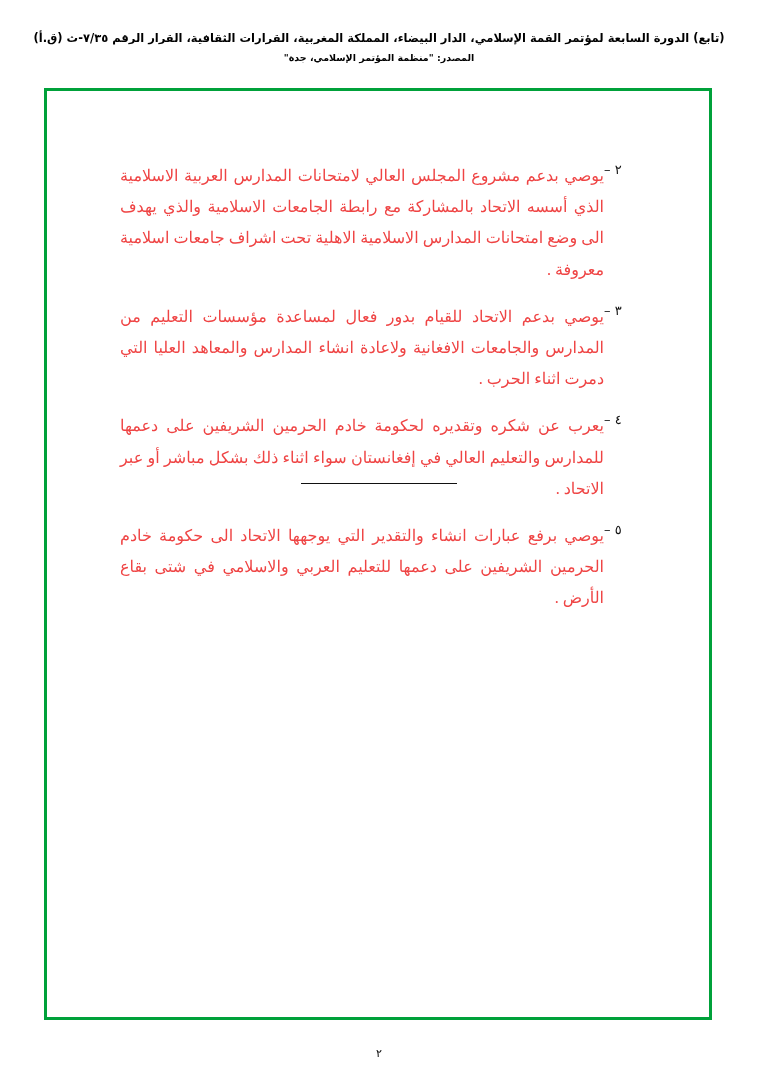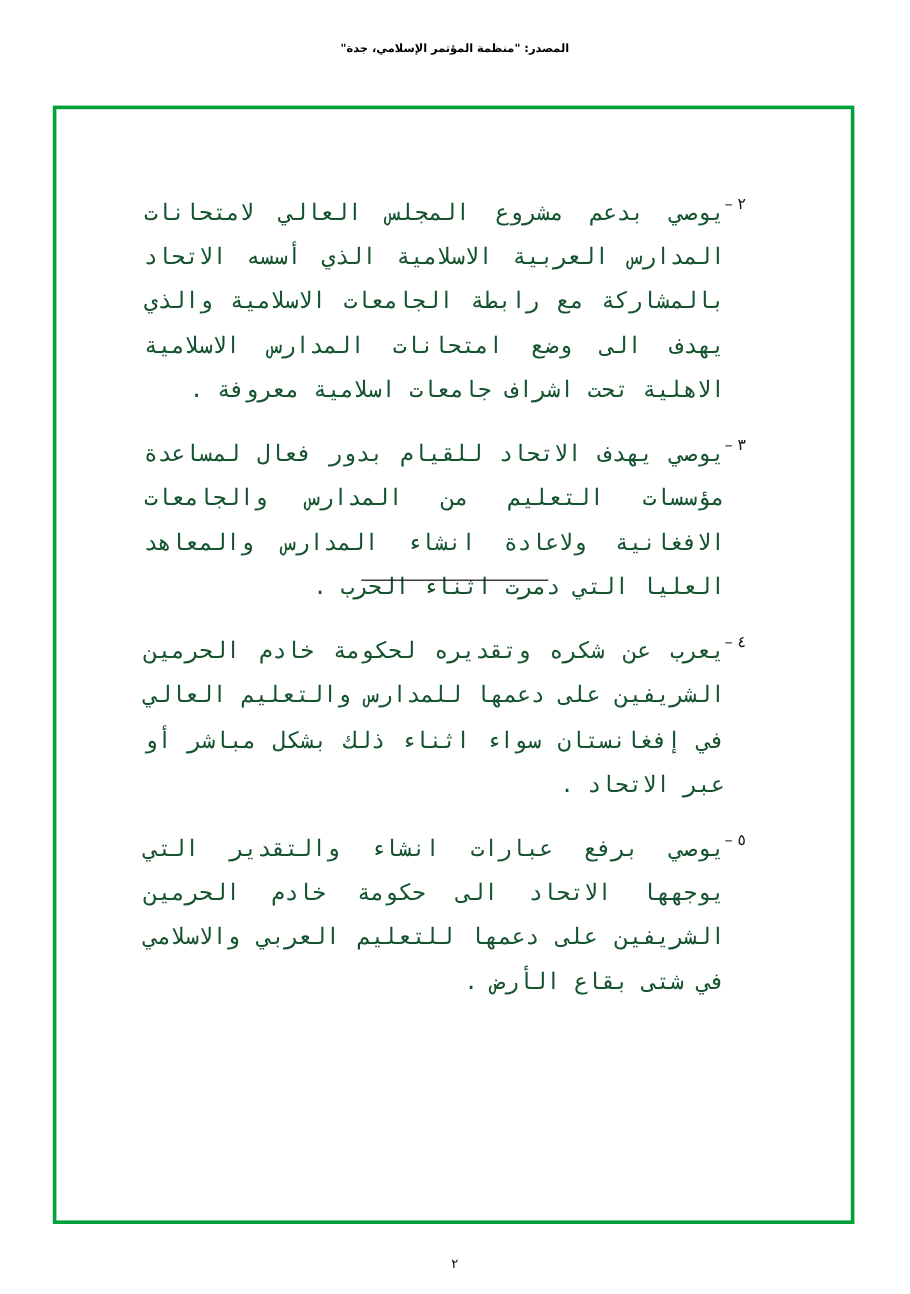--- a/index.html
+++ b/index.html
@@ -78,24 +78,24 @@
     width: 34px;
     text-align: left;
     padding-top: 2px;
     font-family: "DejaVu Serif", serif;
     font-size: 13px;
     color: #111;
     white-space: nowrap;
   }
   .clause-text {
     flex: 1 1 auto;
-    font-family: Liberation Mono, monospace;
-    font-size: 19px;
+    font-family: Liberation Serif, serif;
+    font-size: 16px;
     line-height: 1.95;
-    color: #14532d;
+    color: #ef4444;
     text-align: justify;
     text-justify: inter-word;
     letter-spacing: 0.2px;
   }
 
   
   .rule-wrap {
     position: absolute;
     top: 483px;
     left: 0;
@@ -120,35 +120,36 @@
     font-size: 11px;
     color: #000;
   }
 </style>
 </head>
 <body>
 
 <div class="page">
 
   <div class="header">
+    <div class="header-title">(تابع) الدورة السابعة لمؤتمر القمة الإسلامي، الدار البيضاء، المملكة المغربية، القرارات الثقافية، القرار الرقم ٧/٣٥-ث (ق.أ)</div>
     <div class="header-source">المصدر: "منظمة المؤتمر الإسلامي، جدة"</div>
   </div>
 
   <div class="frame"></div>
 
   <div class="content">
 
     <div class="clause">
       <div class="clause-num">٢ –</div>
       <div class="clause-text">يوصي بدعم مشروع المجلس العالي لامتحانات المدارس العربية الاسلامية الذي أسسه الاتحاد بالمشاركة مع رابطة الجامعات الاسلامية والذي يهدف الى وضع امتحانات المدارس الاسلامية الاهلية تحت اشراف جامعات اسلامية معروفة .</div>
     </div>
 
     <div class="clause">
       <div class="clause-num">٣ –</div>
-      <div class="clause-text">يوصي يهدف الاتحاد للقيام بدور فعال لمساعدة مؤسسات التعليم من المدارس والجامعات الافغانية ولاعادة انشاء المدارس والمعاهد العليا التي دمرت اثناء الحرب .</div>
+      <div class="clause-text">يوصي بدعم الاتحاد للقيام بدور فعال لمساعدة مؤسسات التعليم من المدارس والجامعات الافغانية ولاعادة انشاء المدارس والمعاهد العليا التي دمرت اثناء الحرب .</div>
     </div>
 
     <div class="clause">
       <div class="clause-num">٤ –</div>
       <div class="clause-text">يعرب عن شكره وتقديره لحكومة خادم الحرمين الشريفين على دعمها للمدارس والتعليم العالي في إفغانستان سواء اثناء ذلك بشكل مباشر أو عبر الاتحاد .</div>
     </div>
 
     <div class="clause">
       <div class="clause-num">٥ –</div>
       <div class="clause-text">يوصي برفع عبارات انشاء والتقدير التي يوجهها الاتحاد الى حكومة خادم الحرمين الشريفين على دعمها للتعليم العربي والاسلامي في شتى بقاع الأرض .</div>

